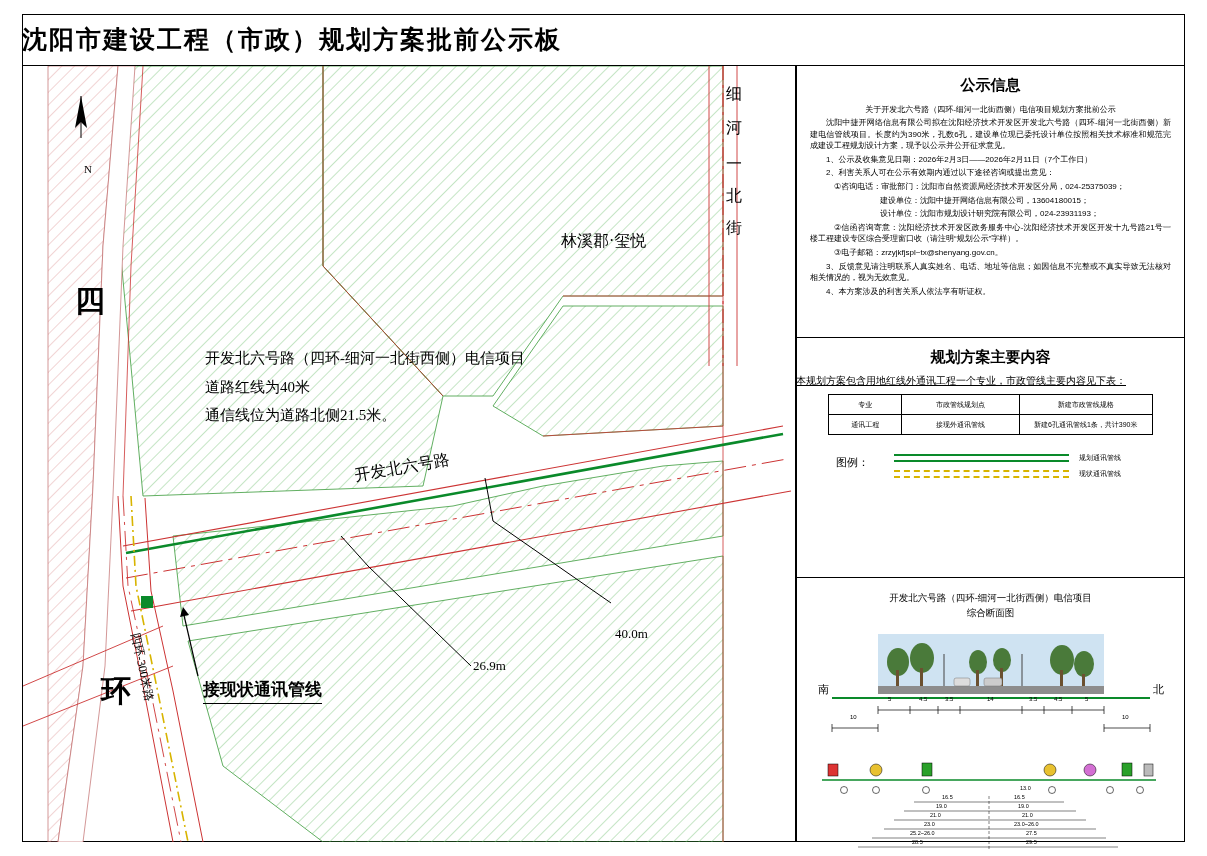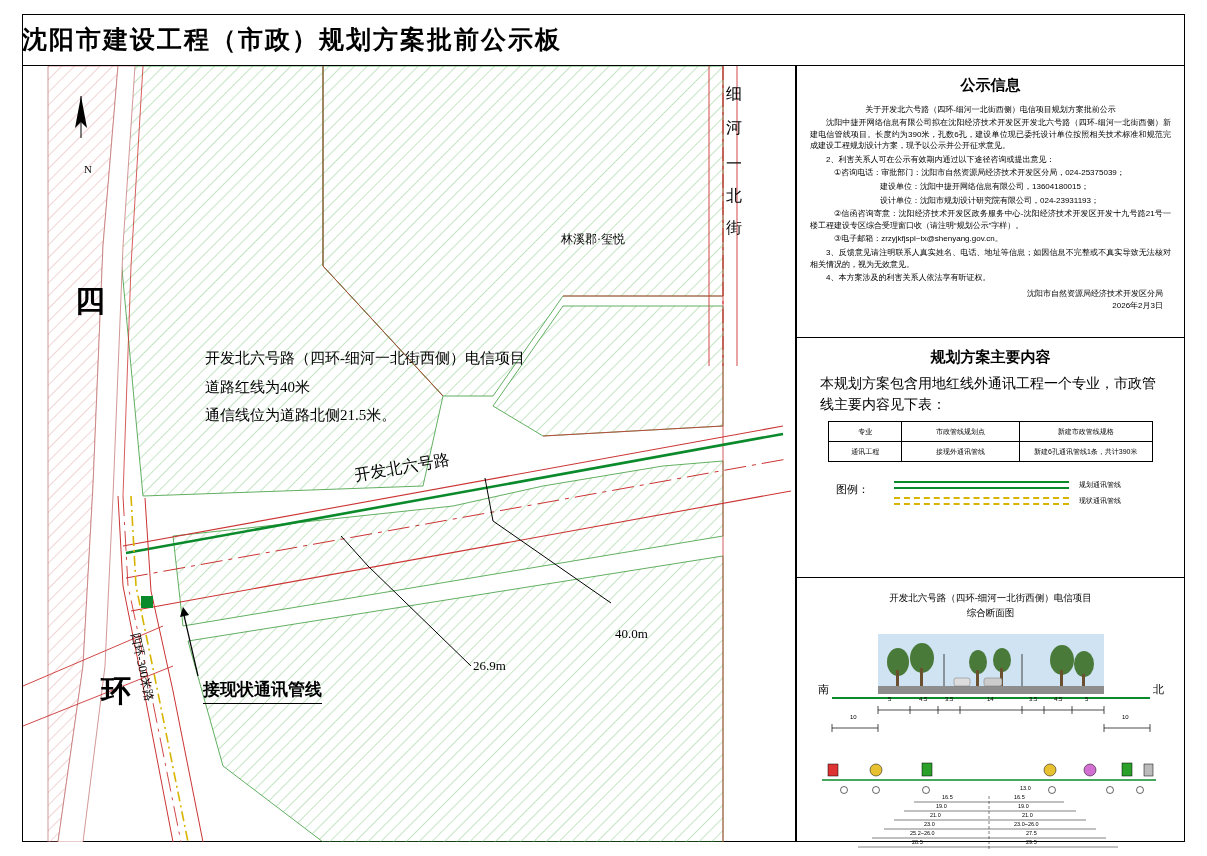--- a/index.html
+++ b/index.html
@@ -15,21 +15,21 @@
   .rsec.s1{top:0;height:272px;border-bottom:1.5px solid #000;}
   .rsec.s2{top:272px;height:240px;border-bottom:1.5px solid #000;}
   .rsec.s3{top:512px;height:264px;}
   .sec-title{text-align:center;font-family:"Liberation Serif","DejaVu Serif",serif;font-weight:bold;font-size:15px;margin-top:10px;}
   .notice-sub{text-align:center;font-size:8px;margin-top:9px;color:#000;}
   .notice-body{padding:0 14px;font-size:8px;line-height:1.45;color:#000;text-align:justify;}
   .notice-body p{margin:2px 0;}
   .indent2{text-indent:16px;}
   .sign{text-align:right;padding-right:22px;font-size:8px;line-height:1.5;margin-top:4px;}
   
-  .plan-desc{font-size:14px;padding:6px 24px 4px;line-height:1.5;}
+  .plan-desc{font-size:10px;padding:6px 0 4px;line-height:1.5;text-decoration:underline;}
   table.maintbl{border-collapse:collapse;margin:2px auto 0;width:325px;}
   table.maintbl td{border:0.8px solid #000;font-size:7px;text-align:center;padding:5px 2px;line-height:1.3;}
   .legend-wrap{margin-top:12px;display:flex;align-items:flex-start;padding-left:40px;}
   .legend-label{font-size:11px;font-family:Liberation Serif, serif;width:58px;padding-top:8px;}
   .legend-rows{flex:1;}
   .legend-row{display:flex;align-items:center;margin:6px 0;}
   .legend-line{width:175px;height:6px;position:relative;margin-right:10px;}
   .lg-green{border-top:2px solid #0a8a2a;border-bottom:2px solid #0a8a2a;height:4px;}
   .lg-dash{border-top:2px dashed #d8b400;border-bottom:2px dashed #d8b400;height:4px;}
   .legend-txt{font-size:7px;}
@@ -126,21 +126,21 @@
 
     <span class="maplbl big-ch" style="left:52px;top:215px;">四</span>
     <span class="maplbl big-ch" style="left:78px;top:605px;">环</span>
 
     <span class="maplbl mid-ch" style="left:703px;top:18px;">细</span>
     <span class="maplbl mid-ch" style="left:703px;top:52px;">河</span>
     <span class="maplbl mid-ch" style="left:703px;top:88px;">一</span>
     <span class="maplbl mid-ch" style="left:703px;top:120px;">北</span>
     <span class="maplbl mid-ch" style="left:703px;top:152px;">街</span>
 
-    <span class="maplbl" style="left:538px;top:165px;font-size:12px;">林溪郡·玺悦</span>
+    <span class="maplbl" style="left:538px;top:165px;font-size:16px;">林溪郡·玺悦</span>
 
     <div class="maplbl" style="left:182px;top:278px;line-height:1.9;">
       <div class="note">开发北六号路（四环-细河一北街西侧）电信项目</div>
       <div class="note">道路红线为40米</div>
       <div class="note">通信线位为道路北侧21.5米。</div>
     </div>
 
     <span class="maplbl" style="left:330px;top:400px;font-size:16px;transform:rotate(-10deg);transform-origin:0 0;">开发北六号路</span>
 
     <span class="maplbl" style="left:120px;top:565px;font-size:12px;transform:rotate(78deg);transform-origin:0 0;">四环-300米路</span>
@@ -151,32 +151,29 @@
     <span class="maplbl underline-lbl" style="left:180px;top:612px;">接现状通讯管线</span>
   </div>
 
   <div class="rpanel">
 
     <div class="rsec s1">
       <div class="sec-title">公示信息</div>
       <div class="notice-sub">关于开发北六号路（四环-细河一北街西侧）电信项目规划方案批前公示</div>
       <div class="notice-body">
         <p class="indent2">沈阳中捷开网络信息有限公司拟在沈阳经济技术开发区开发北六号路（四环-细河一北街西侧）新建电信管线项目。长度约为390米，孔数6孔，建设单位现已委托设计单位按照相关技术标准和规范完成建设工程规划设计方案，现予以公示并公开征求意见。</p>
+        <p class="indent2">1、公示及收集意见日期：2026年2月3日——2026年2月11日（7个工作日）</p>
         <p class="indent2">2、利害关系人可在公示有效期内通过以下途径咨询或提出意见：</p>
         <p style="text-indent:24px;">①咨询电话：审批部门：沈阳市自然资源局经济技术开发区分局，024-25375039；</p>
         <p style="text-indent:70px;">建设单位：沈阳中捷开网络信息有限公司，13604180015；</p>
         <p style="text-indent:70px;">设计单位：沈阳市规划设计研究院有限公司，024-23931193；</p>
         <p style="text-indent:24px;">②信函咨询寄意：沈阳经济技术开发区政务服务中心-沈阳经济技术开发区开发十九号路21号一楼工程建设专区综合受理窗口收（请注明“规划公示”字样）。</p>
         <p style="text-indent:24px;">③电子邮箱：zrzyjkfjspl~tx@shenyang.gov.cn。</p>
         <p class="indent2">3、反馈意见请注明联系人真实姓名、电话、地址等信息；如因信息不完整或不真实导致无法核对相关情况的，视为无效意见。</p>
         <p class="indent2">4、本方案涉及的利害关系人依法享有听证权。</p>
-      </div>
-      <div class="sign">
-        <div>沈阳市自然资源局经济技术开发区分局</div>
-        <div>2026年2月3日</div>
       </div>
     </div>
 
     <div class="rsec s2">
       <div class="sec-title">规划方案主要内容</div>
       <div class="plan-desc">本规划方案包含用地红线外通讯工程一个专业，市政管线主要内容见下表：</div>
       <table class="maintbl">
         <tbody>
             <tr>
           <td style="width:72px;">专业</td>

